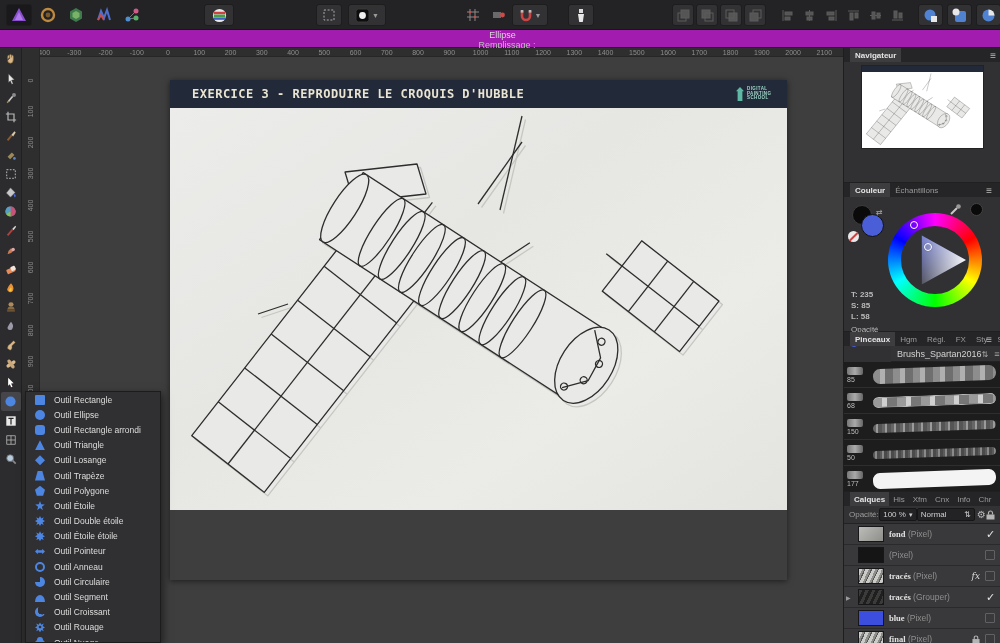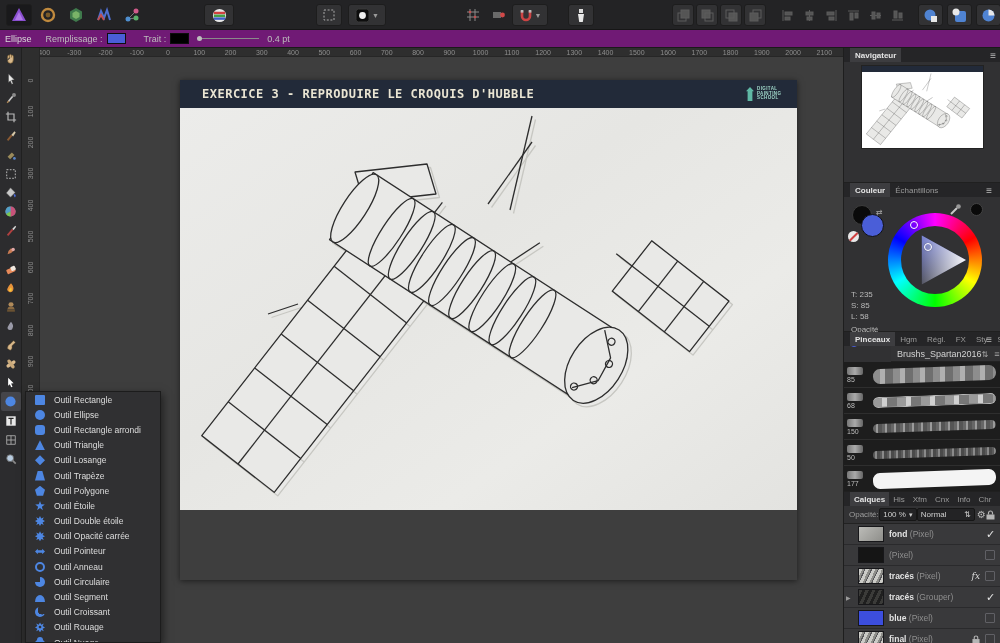--- a/index.html
+++ b/index.html
@@ -9,21 +9,21 @@
 
   
   .topbar{position:absolute;left:0;top:0;width:1000px;height:30px;background:#232325;border-bottom:1px solid #161616;}
   .tbtn{position:absolute;top:4px;height:22px;border-radius:3px;display:flex;align-items:center;justify-content:center;gap:2px;background:transparent;}
   .tbtn.bg{background:#323234;border:1px solid #1d1d1d;}
   .tbtn svg{display:block;}
   .caret-sm{font-size:7px;color:#9a9a9a;}
   .dim path,.dim rect,.dim line,.dim circle{stroke:#5c5c5c;}
 
   
-  .contextbar{position:absolute;left:0;top:30px;width:1000px;height:18px;background:#701a75;border-bottom:1px solid #1a1a1a;display:flex;align-items:center;font-size:9px;color:#bdbdbd;}
+  .contextbar{position:absolute;left:0;top:30px;width:1000px;height:18px;background:#a21caf;border-bottom:1px solid #1a1a1a;display:flex;align-items:center;font-size:9px;color:#bdbdbd;flex-direction:column;}
   .cswatch{width:19px;height:11px;border:1px solid #0e0e0e;display:inline-block;}
   .stroke-slider{width:62px;height:1px;background:#8a8a8a;position:relative;margin-left:8px;}
   .stroke-slider::before{content:"";position:absolute;left:0;top:-2px;width:5px;height:5px;border-radius:50%;background:#bdbdbd;}
 
   
   .hruler{position:absolute;left:40px;top:48px;width:803px;height:9px;background:#2e2e2e;overflow:hidden;border-bottom:1px solid #262626;}
   .hruler-row{display:flex;margin-left:-12.6px;}
   .hcell{width:31.25px;flex:0 0 31.25px;text-align:center;font-size:7px;color:#8d8d8d;line-height:9px;}
   .vruler{position:absolute;left:22px;top:48px;width:18px;height:595px;background:#2e2e2e;overflow:hidden;border-right:1px solid #262626;}
   .vruler-col{display:flex;flex-direction:column;margin-top:16.4px;}
@@ -31,21 +31,21 @@
   .vcell span{transform:rotate(-90deg);font-size:7px;color:#8d8d8d;white-space:nowrap;}
   .ruler-corner{position:absolute;left:22px;top:48px;width:18px;height:9px;background:#2e2e2e;}
 
   
   .toolcol{position:absolute;left:0;top:48px;width:22px;height:595px;background:#2c2c2e;border-right:1px solid #202020;display:flex;flex-direction:column;align-items:center;padding-top:2px;}
   .tool{width:20px;height:19px;display:flex;align-items:center;justify-content:center;border-radius:2px;}
   .tool.active{background:#45454a;}
 
   
   .pasteboard{position:absolute;left:40px;top:57px;width:803px;height:586px;background:#3e3e3e;}
-  .document{position:absolute;left:140px;top:23px;width:617px;height:500px;box-shadow:0 1px 6px rgba(0,0,0,.55);}
+  .document{position:absolute;left:130px;top:23px;width:617px;height:500px;box-shadow:0 1px 6px rgba(0,0,0,.55);}
   .doc-header{height:28px;background:#222a39;display:flex;align-items:center;justify-content:space-between;padding:0 10px 0 22px;}
   .doc-title{font-family:"DejaVu Sans Mono","Liberation Mono",monospace;font-weight:bold;font-size:12px;letter-spacing:.5px;color:#eae5d3;}
   .doc-logo{display:flex;align-items:center;gap:3px;}
   .doc-logo .mark{width:8px;height:14px;background:#5fb8a5;clip-path:polygon(20% 100%,20% 30%,0 30%,50% 0,100% 30%,80% 30%,80% 100%);}
   .doc-logo .words{font-size:4.5px;line-height:4.5px;color:#9fd6c9;font-weight:bold;letter-spacing:.4px;width:30px;}
   .doc-art{height:402px;background:linear-gradient(145deg,#ececea 0%,#e6e6e3 40%,#ebebe8 70%,#e3e3e0 100%);position:relative;overflow:hidden;}
   .doc-art svg{position:absolute;left:0;top:0;}
   .shadow{color:#c7c7c2;}
   .ink{color:#2d2d2d;}
 
@@ -102,21 +102,21 @@
      background:conic-gradient(from 0deg,#f0f,#f00 60deg,#ff0 120deg,#0f0 180deg,#0ff 240deg,#00f 300deg,#f0f 360deg);}
   .cwheel .hole{position:absolute;left:13px;top:13px;width:68px;height:68px;border-radius:50%;background:#313133;}
   .ctri{position:absolute;left:14px;top:14px;width:66px;height:66px;clip-path:polygon(30% 13%,97% 50%,30% 87%);
      background-image:linear-gradient(to right,rgba(255,255,255,0),#fff),linear-gradient(to bottom,#4a5be0,#000);}
   .cmark{position:absolute;width:8px;height:8px;border:1.5px solid #fff;border-radius:50%;box-shadow:0 0 1px #0008;}
   .swatch-pair{position:absolute;left:8px;top:8px;width:44px;height:40px;}
   .swatch-pair .stroke-c{position:absolute;left:0;top:0;width:20px;height:20px;border-radius:50%;background:#0a0a0a;border:1px solid #3c3c3c;}
   .swatch-pair .fill-c{position:absolute;left:9px;top:9px;width:23px;height:23px;border-radius:50%;background:#4a5ed8;border:1px solid #111;}
   .nofill{position:absolute;left:-4px;top:26px;width:11px;height:11px;border-radius:50%;background:#e9e9e9;overflow:hidden;}
   .nofill::after{content:"";position:absolute;left:5px;top:-2px;width:2px;height:15px;background:#d04040;transform:rotate(45deg);}
-  .creadouts{position:absolute;left:7px;top:92px;font-size:8px;color:#b9b9b9;line-height:11px;}
+  .creadouts{position:absolute;left:7px;top:92px;font-size:8px;color:#b9b9b9;line-height:11px;font-weight:bold;}
   .opac-label{position:absolute;left:7px;top:128px;font-size:8px;color:#b9b9b9;}
   .opacrow{position:absolute;left:5px;top:138px;right:5px;display:flex;align-items:center;gap:5px;}
   .opacdot{width:10px;height:10px;border-radius:50%;background:#4a5ed8;}
   .opactrack{flex:1;height:3px;background:repeating-linear-gradient(90deg,#909094 0 2px,#4c4c50 2px 4px);position:relative;border-radius:2px;}
   .opachandle{position:absolute;right:-2px;top:-4px;width:10px;height:10px;border:1.5px solid #ddd;border-radius:50%;background:transparent;}
 
   
   .brushhead{height:16px;display:flex;align-items:center;padding:0 6px;font-size:9px;color:#d2d2d2;background:#333335;border-bottom:1px solid #222;margin-left:47px;}
   .brushlist{background:#1d1d1d;height:129px;overflow:hidden;}
   .brow{height:26px;display:flex;align-items:center;border-bottom:1px solid #2e2e2e;padding:0 4px 0 3px;gap:4px;}
@@ -136,21 +136,21 @@
   .layer-row{height:20px;margin-bottom:1px;background:#39393b;display:flex;align-items:center;padding:0 5px 0 2px;gap:5px;}
   .expand{width:7px;flex:0 0 7px;font-size:6px;color:#9a9a9a;}
   .expand[data-expand="true"]::after{content:"▶";}
   .lthumb{width:26px;height:16px;flex:0 0 26px;border:1px solid #17171a;background:#777;}
   .lthumb[data-thumb="paper"]{background:linear-gradient(135deg,#bcbcb8,#8e8e8a);}
   .lthumb[data-thumb="dark"]{background:#151515;}
   .lthumb[data-thumb="sketch"]{background:repeating-linear-gradient(115deg,#cbcbc7 0 3px,#8e8e8a 3px 5px,#57575a 5px 6px);}
   .lthumb[data-thumb="blue"]{background:#3c4ede;}
   .lthumb[data-thumb="sketchdark"]{background:repeating-linear-gradient(115deg,#3b3b39 0 3px,#1f1f1f 3px 6px);}
   .lname{font-size:8.5px;color:#e2e2e2;white-space:nowrap;overflow:hidden;flex:1;}
-  .lname b{font-weight:bold;}
+  .lname b{font-weight:bold;font-family:Liberation Serif, serif;}
   .ltype{color:#8f8f8f;font-style:normal;}
   .fxbadge{font-size:9px;font-style:italic;color:#dcdcdc;font-family:"DejaVu Serif",serif;}
   .chk{width:10px;height:10px;flex:0 0 10px;border:1px solid #606065;border-radius:1px;position:relative;}
   .chk[data-checked="true"]{border-color:transparent;}
   .chk[data-checked="true"]::after{content:"✓";position:absolute;left:0;top:-2px;font-size:11px;color:#e6e6e6;}
 </style>
 </head>
 <body>
 
 <svg width="0" height="0" style="position:absolute">
@@ -670,21 +670,21 @@
         <span class="mlabel">Outil Étoile</span>
       </div>
 
       <div class="mitem">
         <span class="shape" data-shape="burst"></span>
         <span class="mlabel">Outil Double étoile</span>
       </div>
 
       <div class="mitem">
         <span class="shape" data-shape="square-star"></span>
-        <span class="mlabel">Outil Opacité carrée</span>
+        <span class="mlabel">Outil Étoile étoile</span>
       </div>
 
       <div class="mitem">
         <span class="shape" data-shape="arrow-lr"></span>
         <span class="mlabel">Outil Pointeur</span>
       </div>
 
       <div class="mitem">
         <span class="shape" data-shape="ring"></span>
         <span class="mlabel">Outil Anneau</span>

